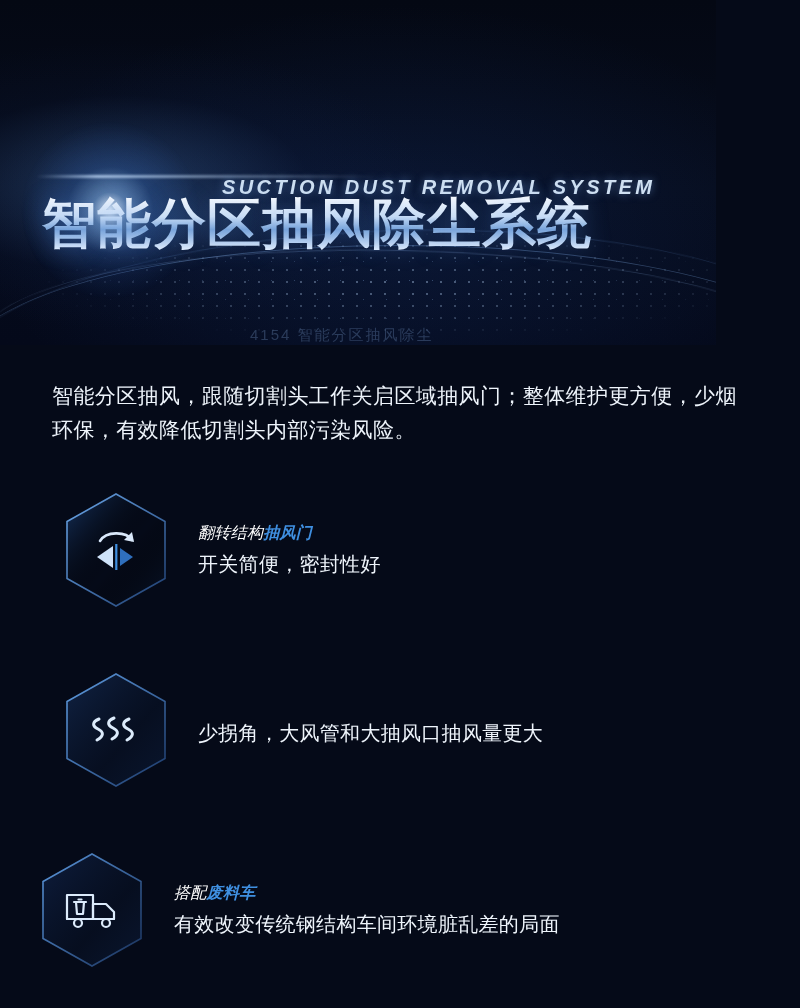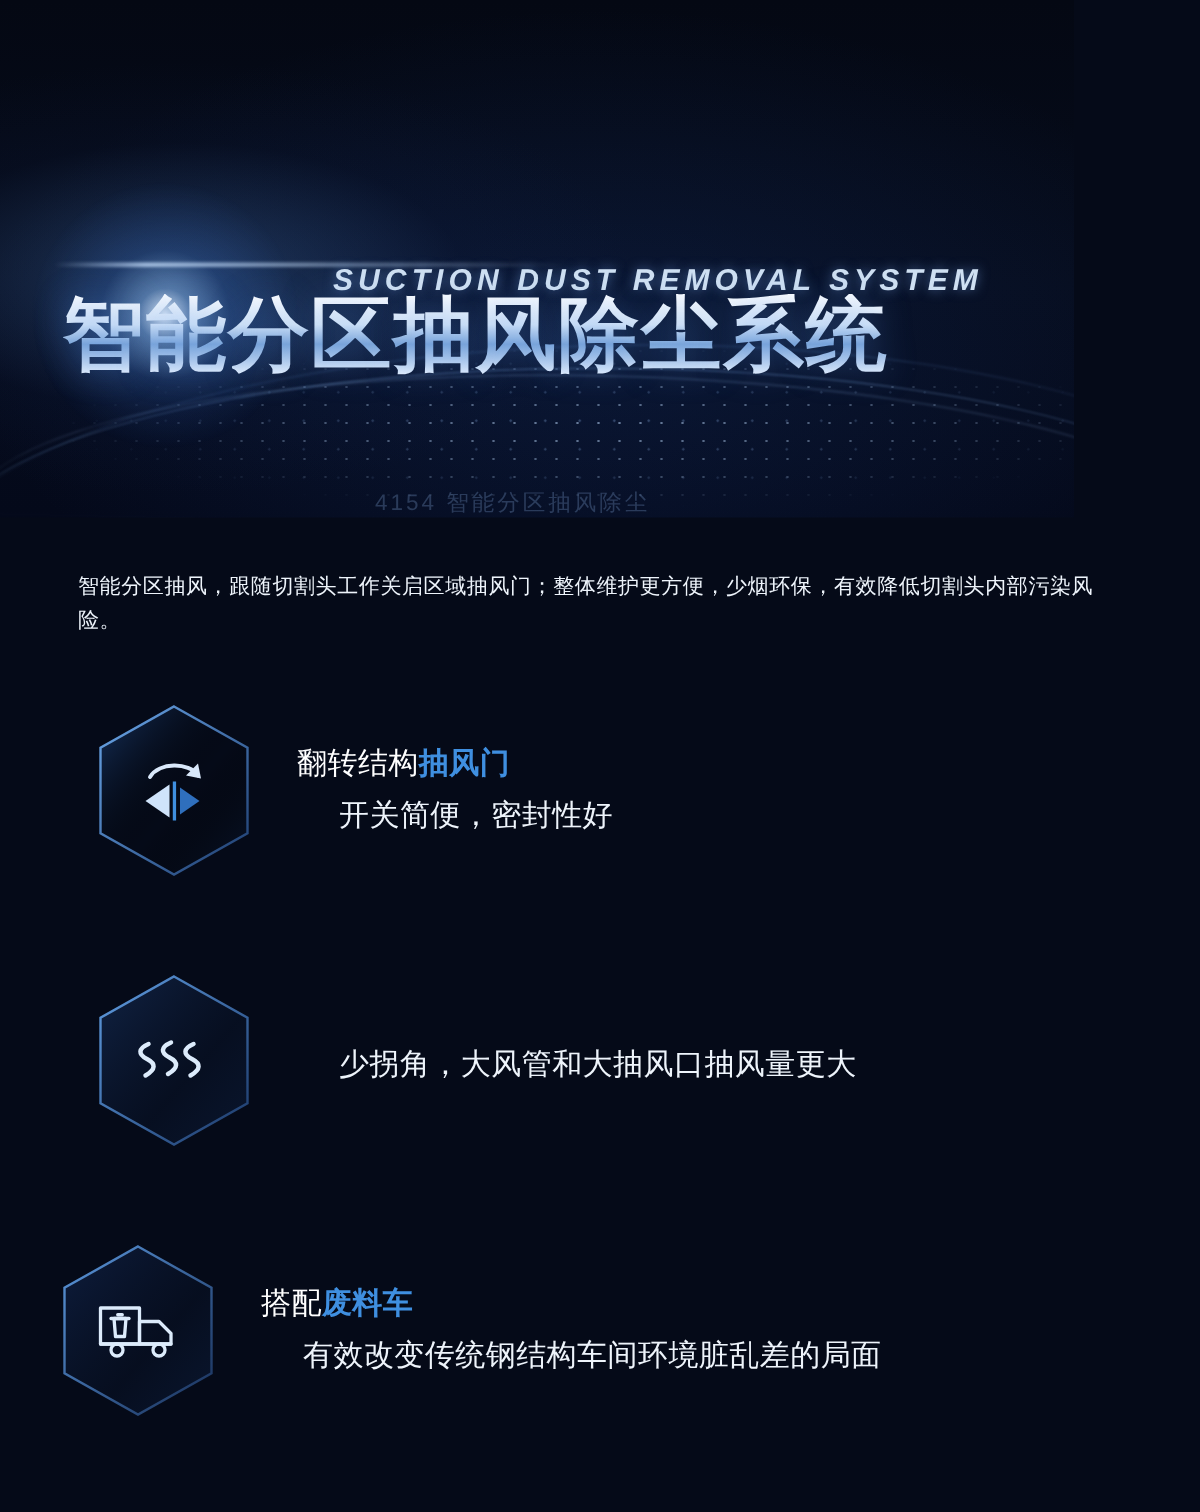--- a/index.html
+++ b/index.html
@@ -119,21 +119,21 @@
     top: 326px;
     font-size: 15px;
     letter-spacing: 2px;
     color: rgba(110,140,185,0.35);
     white-space: nowrap;
   }
 
   
   .lead {
     margin: 34px 52px 0 52px;
-    font-size: 14px;
+    font-size: 21px;
     line-height: 1.62;
     color: #eef4fb;
     letter-spacing: 0.4px;
   }
 
   
   .features {
     margin: 44px 0 0 0;
     padding: 0 0 0 0;
     list-style: none;
@@ -158,36 +158,36 @@
     justify-content: center;
   }
   .hex-bg {
     position: absolute;
     inset: 0;
   }
   .feature-text {
     margin-left: 28px;
   }
   .feature-title {
-    font-size: 20px;
+    font-size: 16px;
     line-height: 1.45;
     color: #ffffff;
     letter-spacing: 0.3px;
+    font-style: italic;
   }
   .feature-title .accent-strong {
     color: #3f8fe0;
     font-weight: 700;
   }
   .feature-desc {
     margin-top: 6px;
     font-size: 20px;
     line-height: 1.45;
     color: #eef4fb;
     letter-spacing: 0.3px;
-    margin-left: 28px;
   }
   .icon-svg {
     position: relative;
     z-index: 2;
   }
 </style>
 </head>
 <body>
 
 <div class="hero">

